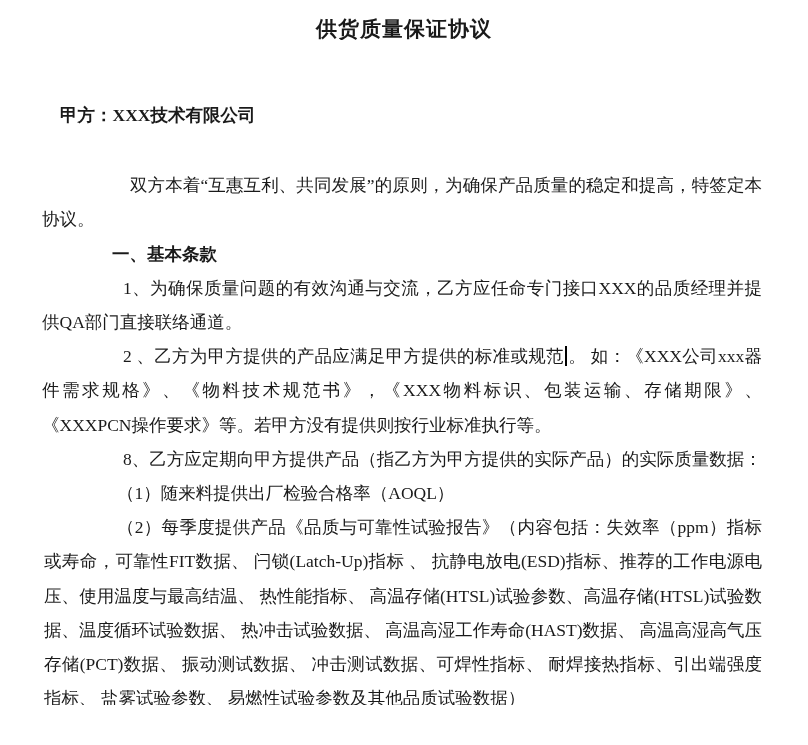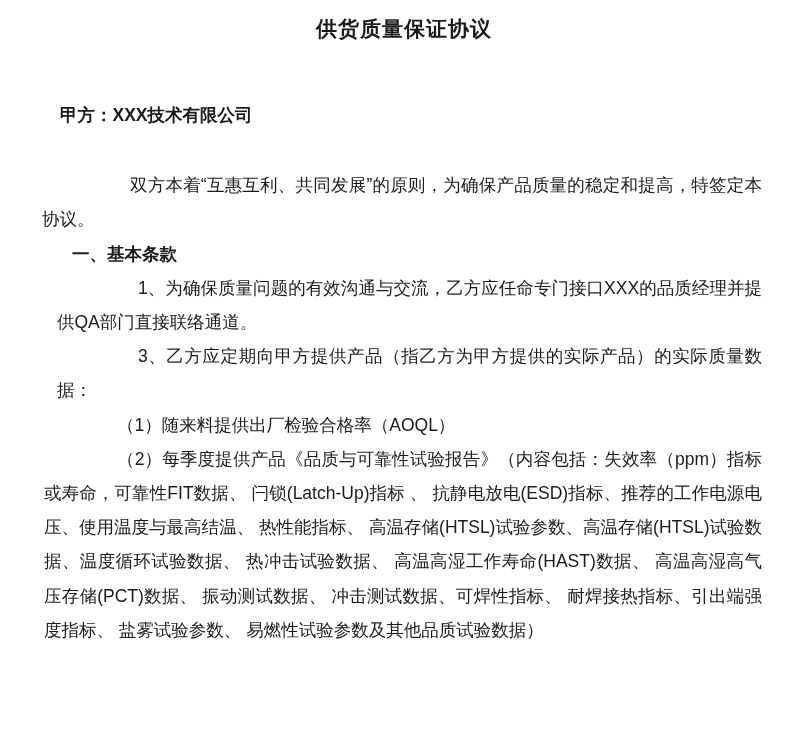--- a/index.html
+++ b/index.html
@@ -6,21 +6,21 @@
     margin: 0;
     padding: 0;
     background: #ffffff;
   }
   .page {
     position: relative;
     width: 808px;
     height: 705px;
     background: #ffffff;
     color: #1a1a1a;
-    font-family: Liberation Sans, sans-serif;
+    font-family: Liberation Serif, serif;
     font-size: 17.5px;
     line-height: 34.2px;
     overflow: hidden;
     cursor: text;
   }
   .doc-title {
     padding-top: 12px;
     text-align: center;
     font-weight: bold;
     font-size: 21px;
@@ -37,25 +37,25 @@
   }
   p {
     margin: 0;
   }
   .intro-para {
     margin: 36px 46px 0 42px;
     text-indent: 88px;
     text-align: justify;
   }
   .section-heading {
-    margin-left: 72px;
+    margin-left: 112px;
     font-weight: bold;
   }
   .clause-para {
-    margin: 0 46px 0 57px;
+    margin: 0 46px 0 42px;
     text-indent: 81px;
     text-align: justify;
   }
   .item-para {
     margin: 0 46px 0 44px;
     text-indent: 73px;
     text-align: justify;
   }
   .caret {
     display: inline-block;
@@ -76,20 +76,21 @@
   <div class="parties">
     <p class="party-line">甲方：XXX技术有限公司</p>
   </div>
 
   <p class="intro-para">双方本着“互惠互利、共同发展”的原则，为确保产品质量的稳定和提高，特签定本协议。</p>
 
   <p class="section-heading">一、基本条款</p>
 
   <p class="clause-para">1、为确保质量问题的有效沟通与交流，乙方应任命专门接口XXX的品质经理并提供QA部门直接联络通道。</p>
 
+  <p class="clause-para"><span>2 、乙方为甲方提供的产品应满足甲方提供的标准或规范</span><span class="caret"></span><span>。 如：《XXX公司xxx器件需求规格》、《物料技术规范书》，《XXX物料标识、包装运输、存储期限》、《XXXPCN操作要求》等。若甲方没有提供则按行业标准执行等。</span></p>
 
-  <p class="clause-para">3、乙方应定期向甲方提供产品（指乙方为甲方提供的实际产品）的实际质量数据：</p>
+  <p class="clause-para">8、乙方应定期向甲方提供产品（指乙方为甲方提供的实际产品）的实际质量数据：</p>
 
   <p class="item-para">（1）随来料提供出厂检验合格率（AOQL）</p>
 
   <p class="item-para">（2）每季度提供产品《品质与可靠性试验报告》（内容包括：失效率（ppm）指标或寿命，可靠性FIT数据、 闩锁(Latch-Up)指标 、 抗静电放电(ESD)指标、推荐的工作电源电压、使用温度与最高结温、 热性能指标、 高温存储(HTSL)试验参数、高温存储(HTSL)试验数据、温度循环试验数据、 热冲击试验数据、 高温高湿工作寿命(HAST)数据、 高温高湿高气压存储(PCT)数据、 振动测试数据、 冲击测试数据、可焊性指标、 耐焊接热指标、引出端强度指标、 盐雾试验参数、 易燃性试验参数及其他品质试验数据）</p>
 
 </div>
 
 </body></html>

